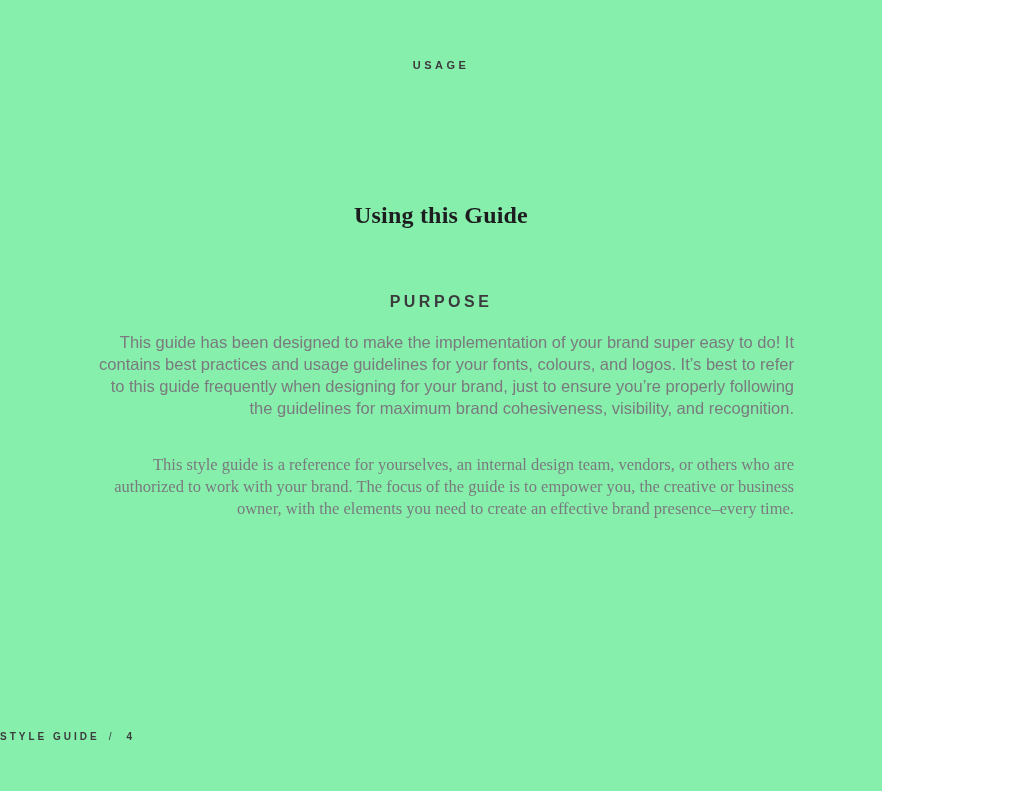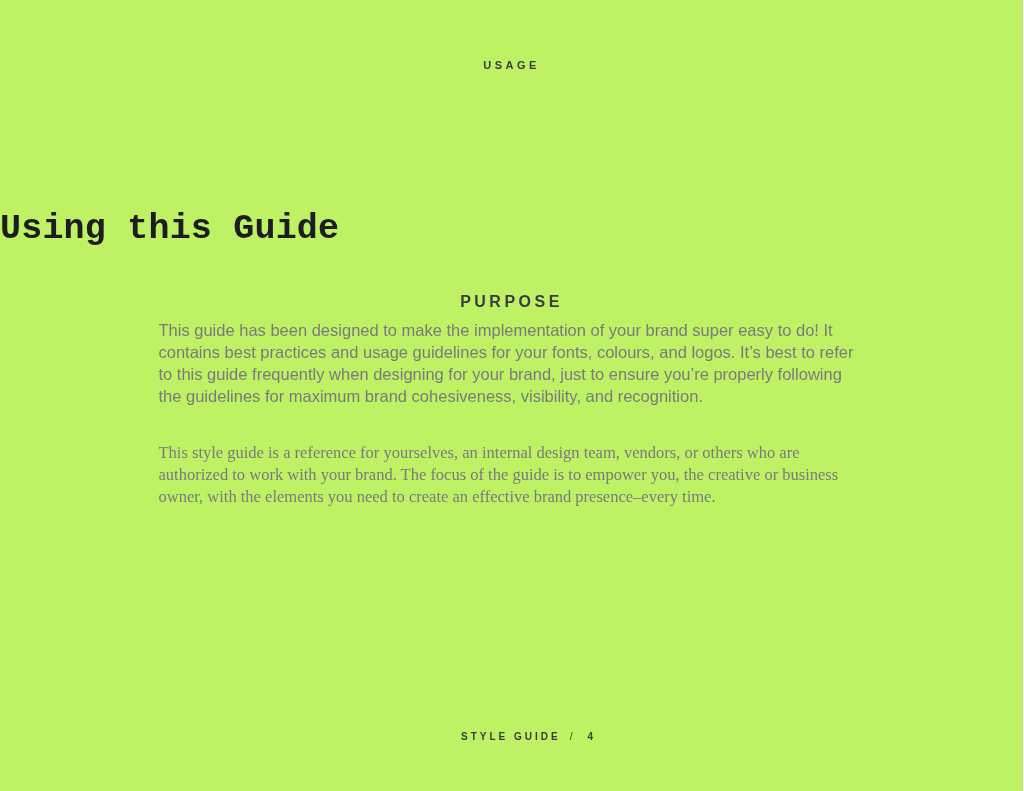--- a/index.html
+++ b/index.html
@@ -2,87 +2,87 @@
 <html><head>
 <meta charset="utf-8">
 <style>
   html, body {
     margin: 0;
     padding: 0;
     background: #ffffff;
   }
   .page {
     position: relative;
-    width: 1023px;
+    width: 882px;
     height: 791px;
-    background: #bef264;
+    background: #86efac;
     overflow: hidden;
     font-family: "Liberation Sans", sans-serif;
   }
   .eyebrow {
     position: absolute;
     top: 59px;
     left: 0;
     width: 100%;
     text-align: center;
     font-size: 11px;
     font-weight: 700;
     letter-spacing: 3.5px;
     color: #3b3b3d;
     text-transform: uppercase;
   }
   .title {
     position: absolute;
     top: 186px;
     left: 0;
     width: 100%;
-    text-align: left;
-    font-family: Liberation Mono, monospace;
-    font-size: 35px;
+    text-align: center;
+    font-family: Liberation Serif, serif;
+    font-size: 24px;
     font-weight: 600;
     letter-spacing: 0.2px;
     color: #1d1d1f;
   }
   .section-label {
     position: absolute;
     top: 293px;
     left: 0;
     width: 100%;
     text-align: center;
     font-size: 16px;
     font-weight: 700;
     letter-spacing: 3.5px;
     color: #3b3b3d;
     text-transform: uppercase;
   }
   .body-copy {
     position: absolute;
-    top: 319px;
+    top: 331px;
     left: 50%;
     transform: translateX(-50%);
     width: 706px;
-    text-align: left;
+    text-align: right;
     color: #7a7a7e;
     font-size: 16.5px;
     line-height: 22px;
     font-weight: 400;
   }
   .body-copy p {
     margin: 0;
   }
   .body-copy p + p {
     margin-top: 35px;
     font-family: Liberation Serif, serif;
   }
   .footer {
     position: absolute;
     top: 731px;
-    left: 17px;
+    left: 0;
     width: 100%;
-    text-align: center;
+    text-align: left;
     font-size: 10px;
     font-weight: 700;
     letter-spacing: 3px;
     color: #3b3b3d;
     text-transform: uppercase;
   }
   .footer .sep {
     display: inline-block;
     margin: 0 12px 0 9px;
     font-weight: 400;

